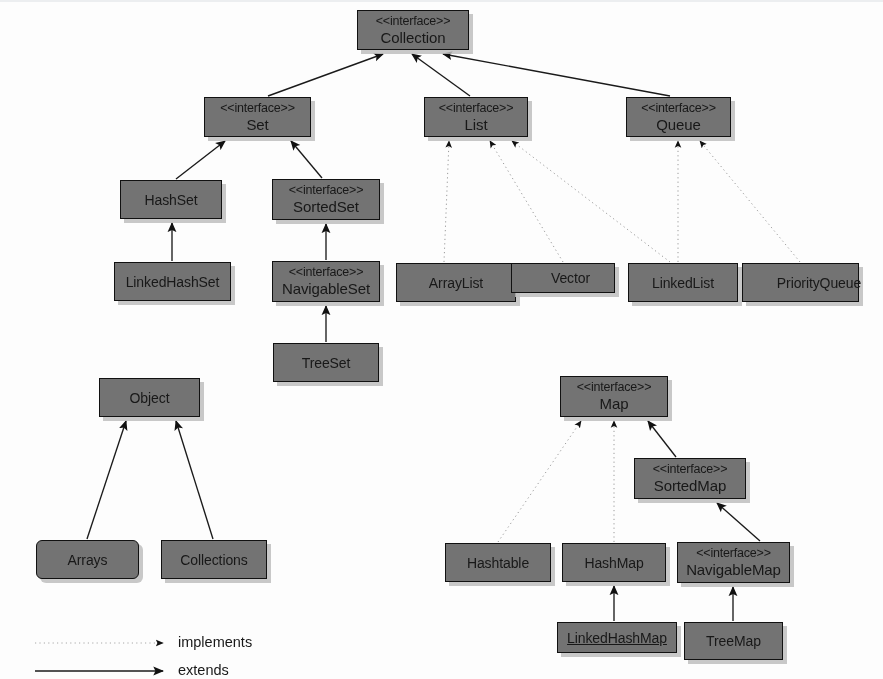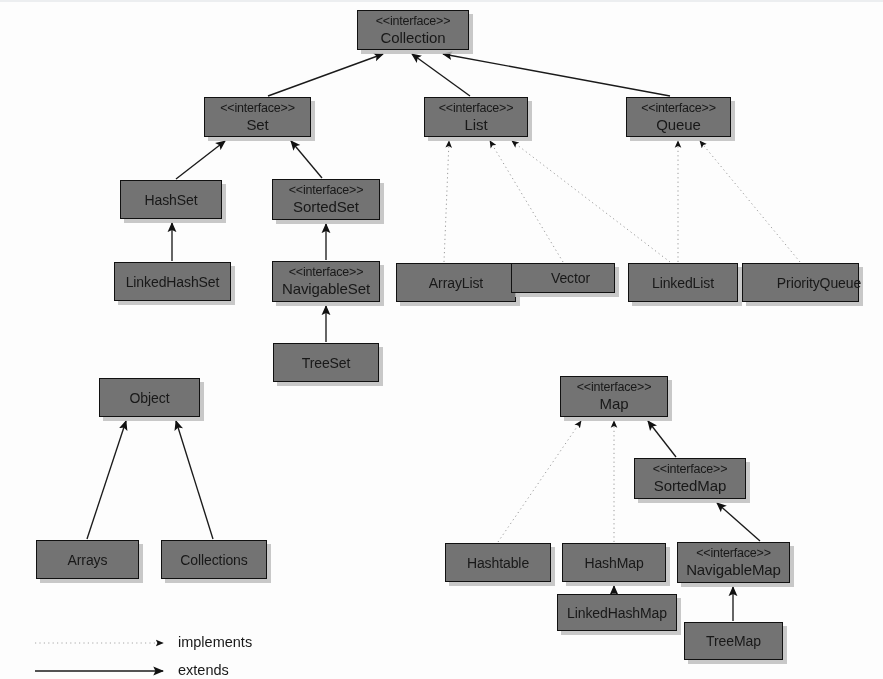--- a/index.html
+++ b/index.html
@@ -160,21 +160,21 @@
       </div>
       <div class="node plain" style="left: 742px; top: 263px; width: 117px; height: 39px; padding-left: 37px;">
         <div class="nm">PriorityQueue</div>
       </div>
       <div class="node plain" style="left: 273px; top: 343px; width: 106px; height: 39px;">
         <div class="nm">TreeSet</div>
       </div>
       <div class="node plain" style="left: 99px; top: 378px; width: 101px; height: 39px;">
         <div class="nm">Object</div>
       </div>
-      <div class="node plain" style="left: 36px; top: 540px; width: 103px; height: 39px;">
+      <div class="node plain" style="left: 36px; top: 540px; width: 103px; height: 39px; border-radius: 6px;">
         <div class="nm">Arrays</div>
       </div>
       <div class="node plain" style="left: 161px; top: 540px; width: 106px; height: 39px;">
         <div class="nm">Collections</div>
       </div>
       <div class="node" style="left: 560px; top: 376px; width: 108px; height: 41px;">
         <div class="iface">&lt;&lt;interface&gt;&gt;</div>
         <div class="nm">Map</div>
       </div>
       <div class="node" style="left: 634px; top: 458px; width: 112px; height: 41px;">
@@ -184,21 +184,21 @@
       <div class="node plain" style="left: 445px; top: 543px; width: 106px; height: 39px;">
         <div class="nm">Hashtable</div>
       </div>
       <div class="node plain" style="left: 562px; top: 543px; width: 104px; height: 39px;">
         <div class="nm">HashMap</div>
       </div>
       <div class="node" style="left: 677px; top: 542px; width: 113px; height: 41px;">
         <div class="iface">&lt;&lt;interface&gt;&gt;</div>
         <div class="nm">NavigableMap</div>
       </div>
-      <div class="node plain" style="left: 557px; top: 594px; width: 120px; height: 37px;">
+      <div class="node plain" style="left: 557px; top: 622px; width: 120px; height: 31px; text-decoration: underline;">
         <div class="nm">LinkedHashMap</div>
       </div>
       <div class="node plain" style="left: 684px; top: 622px; width: 99px; height: 38px;">
         <div class="nm">TreeMap</div>
       </div>
     </div>
 
   <div class="legend-row" id="legend-implements-row" style="left:168px; top:634px;">
     <span class="legend-label">implements</span>
   </div>

